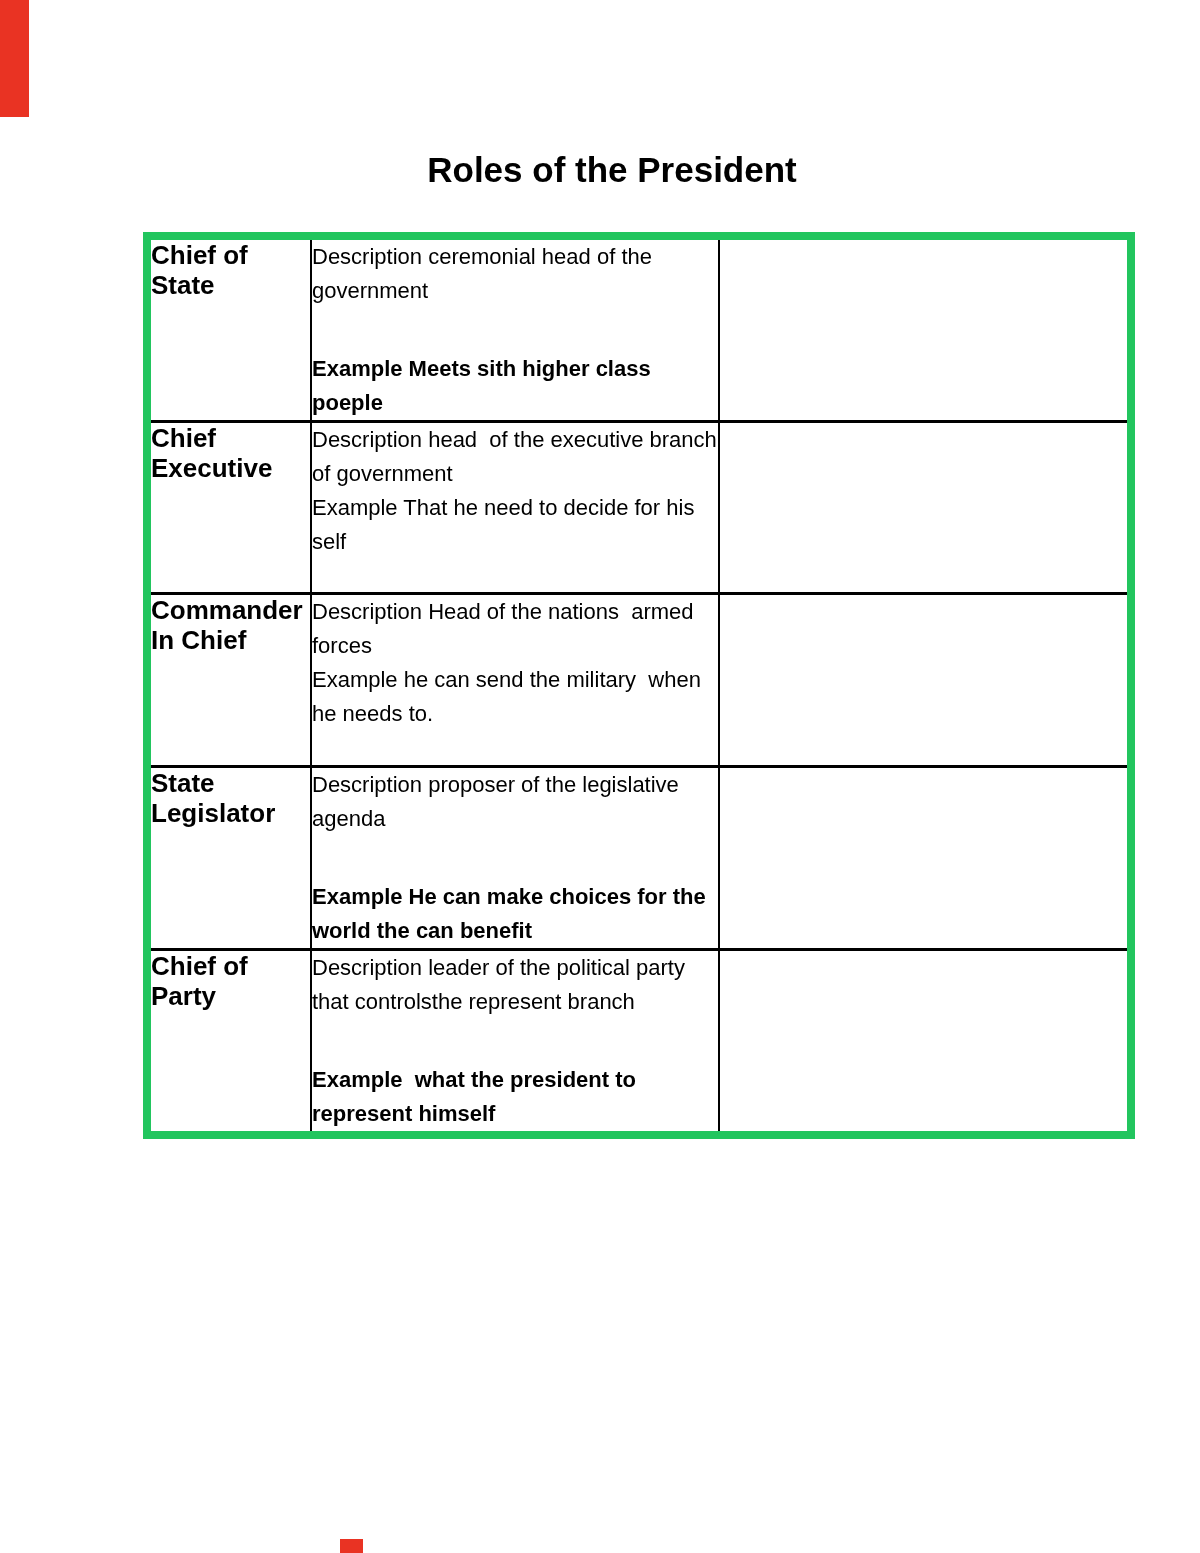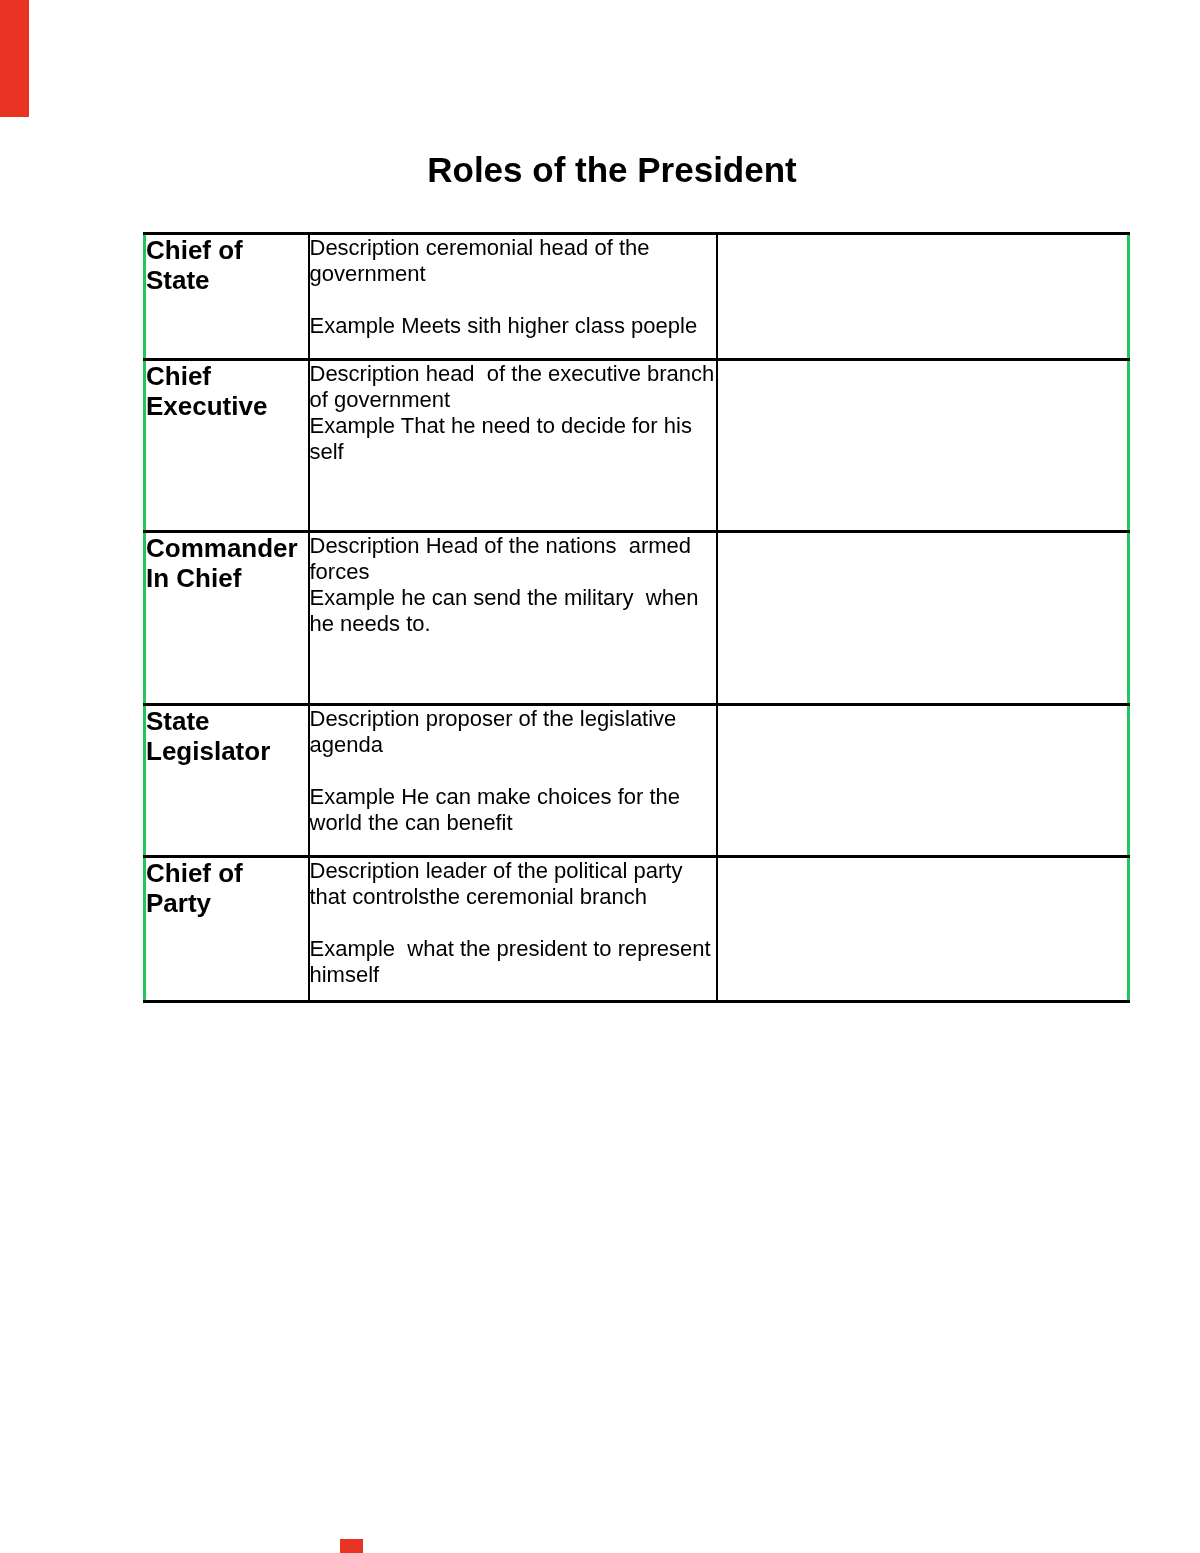--- a/index.html
+++ b/index.html
@@ -31,21 +31,21 @@
     font-weight: bold;
     letter-spacing: 0px;
   }
   table.roles-table {
     position: absolute;
     left: 143px;
     top: 232px;
     width: 984px;
     table-layout: fixed;
     border-collapse: collapse;
-    border: 3px solid #22c55e;
+    border: 8px solid #22c55e;
   }
   table.roles-table td {
     border: 2px solid #000000;
     border-top-width: 3px;
     border-bottom-width: 3px;
     vertical-align: top;
     padding: 0;
     overflow: hidden;
   }
   td.role-cell {
@@ -53,29 +53,29 @@
     font-size: 26px;
     line-height: 30px;
     font-weight: bold;
     white-space: pre-line;
     overflow-wrap: break-word;
     word-wrap: break-word;
   }
   td.desc-cell {
     padding: 12px 8px 0 10px;
     font-size: 22px;
-    line-height: 26px;
+    line-height: 34px;
   }
   td.desc-cell p {
     margin: 0;
     white-space: pre-wrap;
     overflow-wrap: break-word;
     word-wrap: break-word;
   }
-  tr.gap1 p.example { margin-top: 26px; }
+  tr.gap1 p.example { margin-top: 44px; font-weight: bold; }
   tr.gap2 p.example { }
   .red-mark {
     position: absolute;
     background: #e93323;
   }
   .red-mark-top-left {
     left: 0;
     top: 0;
     width: 29px;
     height: 117px;
@@ -133,21 +133,21 @@
         <td class="role-cell"><span>State Legislator</span></td>
         <td class="desc-cell">
           <p class="desc">Description proposer of the legislative agenda</p>
           <p class="example">Example He can make choices for the world the can benefit</p>
         </td>
         <td class="empty-cell"></td>
       </tr>
       <tr class="gap1" style="height:145px">
         <td class="role-cell"><span>Chief of Party</span></td>
         <td class="desc-cell">
-          <p class="desc">Description leader of the political party that controlsthe ceremonial branch</p>
+          <p class="desc">Description leader of the political party that controlsthe represent branch</p>
           <p class="example">Example  what the president to represent himself</p>
         </td>
         <td class="empty-cell"></td>
       </tr>
     </tbody>
   </table>
 
 </div>
 
 </body></html>

